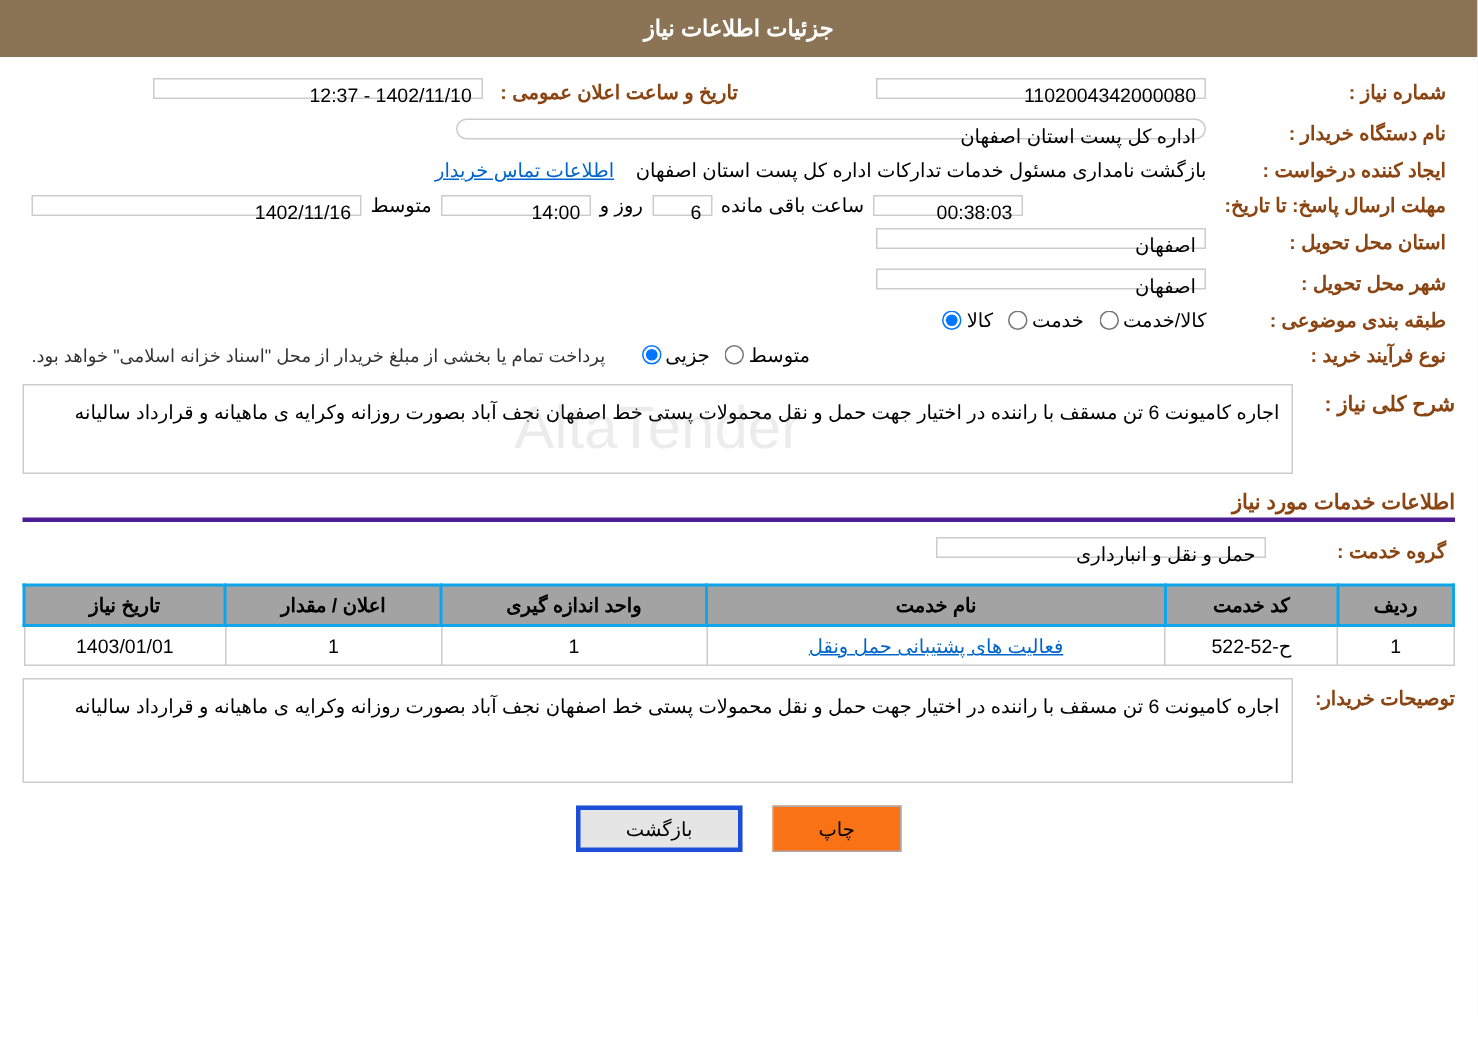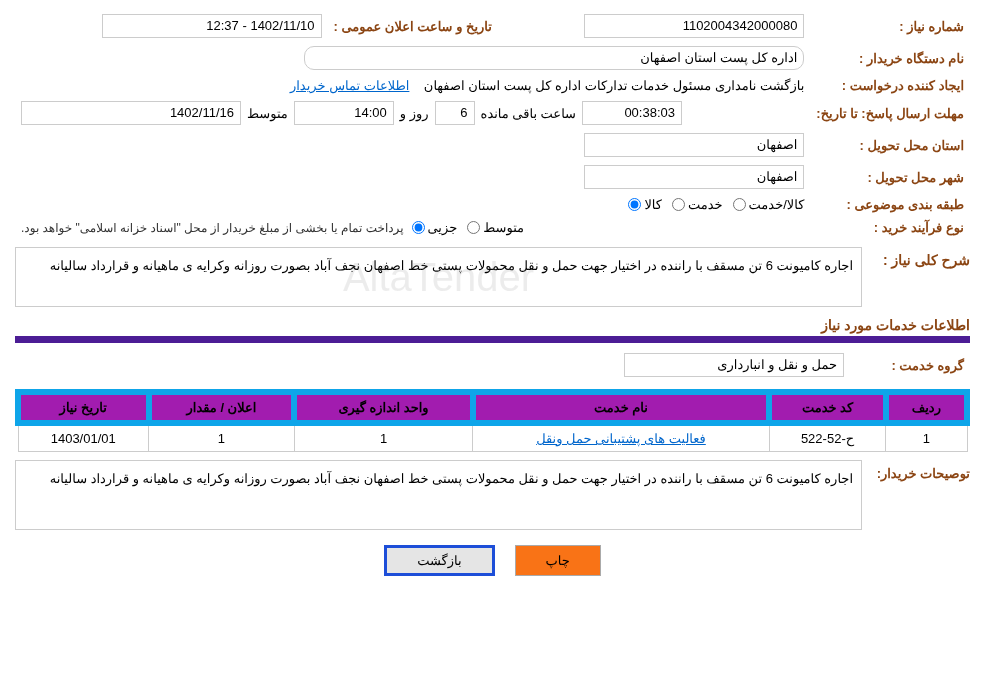--- a/index.html
+++ b/index.html
@@ -44,21 +44,21 @@
     }
     .value-cell {
       text-align: right;
     }
     .input-box {
       border: 1px solid #ccc;
       padding: 3px 6px;
       background: #fff;
       display: inline-block;
       min-width: 180px;
-      height: 24px;
+      height: 14px;
     }
     .input-box-wide {
       min-width: 340px;
     }
     .input-box-medium {
       min-width: 220px;
     }
     .input-box-small {
       min-width: 100px;
     }
@@ -76,41 +76,41 @@
     .radio-item {
       display: flex;
       align-items: center;
       gap: 3px;
     }
     .section-title {
       color: #8B4513;
       font-weight: bold;
       font-size: 14px;
       margin: 10px 0 6px 0;
-      border-bottom: 7px solid #4c1d95;
+      border-bottom: 3px solid #4c1d95;
       padding-bottom: 3px;
     }
     .description-box {
       border: 1px solid #ccc;
       padding: 8px;
       background: #fff;
       min-height: 60px;
       text-align: right;
       direction: rtl;
       line-height: 1.6;
       width: 100%;
     }
     .service-table {
       width: 100%;
       border-collapse: collapse;
       margin-bottom: 8px;
     }
     .service-table th {
-      background: #a21caf;
-      border: 6px solid #0ea5e9;
+      background: #a3a3a3;
+      border: 2px solid #0ea5e9;
       padding: 5px 8px;
       text-align: center;
       font-weight: bold;
     }
     .service-table td {
       border: 1px solid #ccc;
       padding: 5px 8px;
       text-align: center;
     }
     .service-table td.link-cell {
@@ -184,20 +184,23 @@
       align-items: center;
       gap: 6px;
       flex-direction: row-reverse;
     }
   </style>
 </head>
 <body>
 
 <div class="page-container">
 
+  <div class="header-bar">
+    <span>جزئیات اطلاعات نیاز</span>
+  </div>
 
   <div class="main-content">
 
     <table class="info-table">
 
       <tbody>
           <tr>
         <td class="label-cell">شماره نیاز :</td>
         <td class="value-cell">
           <div class="input-box input-box-medium">
@@ -287,21 +290,21 @@
               <span>کالا</span>
               <input type="radio" name="category" checked="" style="">
             </div>
           </div>
         </td>
       </tr>
 
       <tr>
         <td class="label-cell">نوع فرآیند خرید :</td>
         <td class="value-cell" colspan="3">
-          <div style="display:flex; align-items:center; gap:8px; flex-direction:row-reverse;">
+          <div style="display:flex; align-items:center; gap:24px; flex-direction:row-reverse;">
             <span style="font-size:12px; color:#333;">پرداخت تمام یا بخشی از مبلغ خریدار از محل "اسناد خزانه اسلامی" خواهد بود.</span>
             <div class="radio-group">
               <div class="radio-item">
                 <span>متوسط</span>
                 <input type="radio" name="process" style="">
               </div>
               <div class="radio-item">
                 <span>جزیی</span>
                 <input type="radio" name="process" checked="" style="">
               </div>

